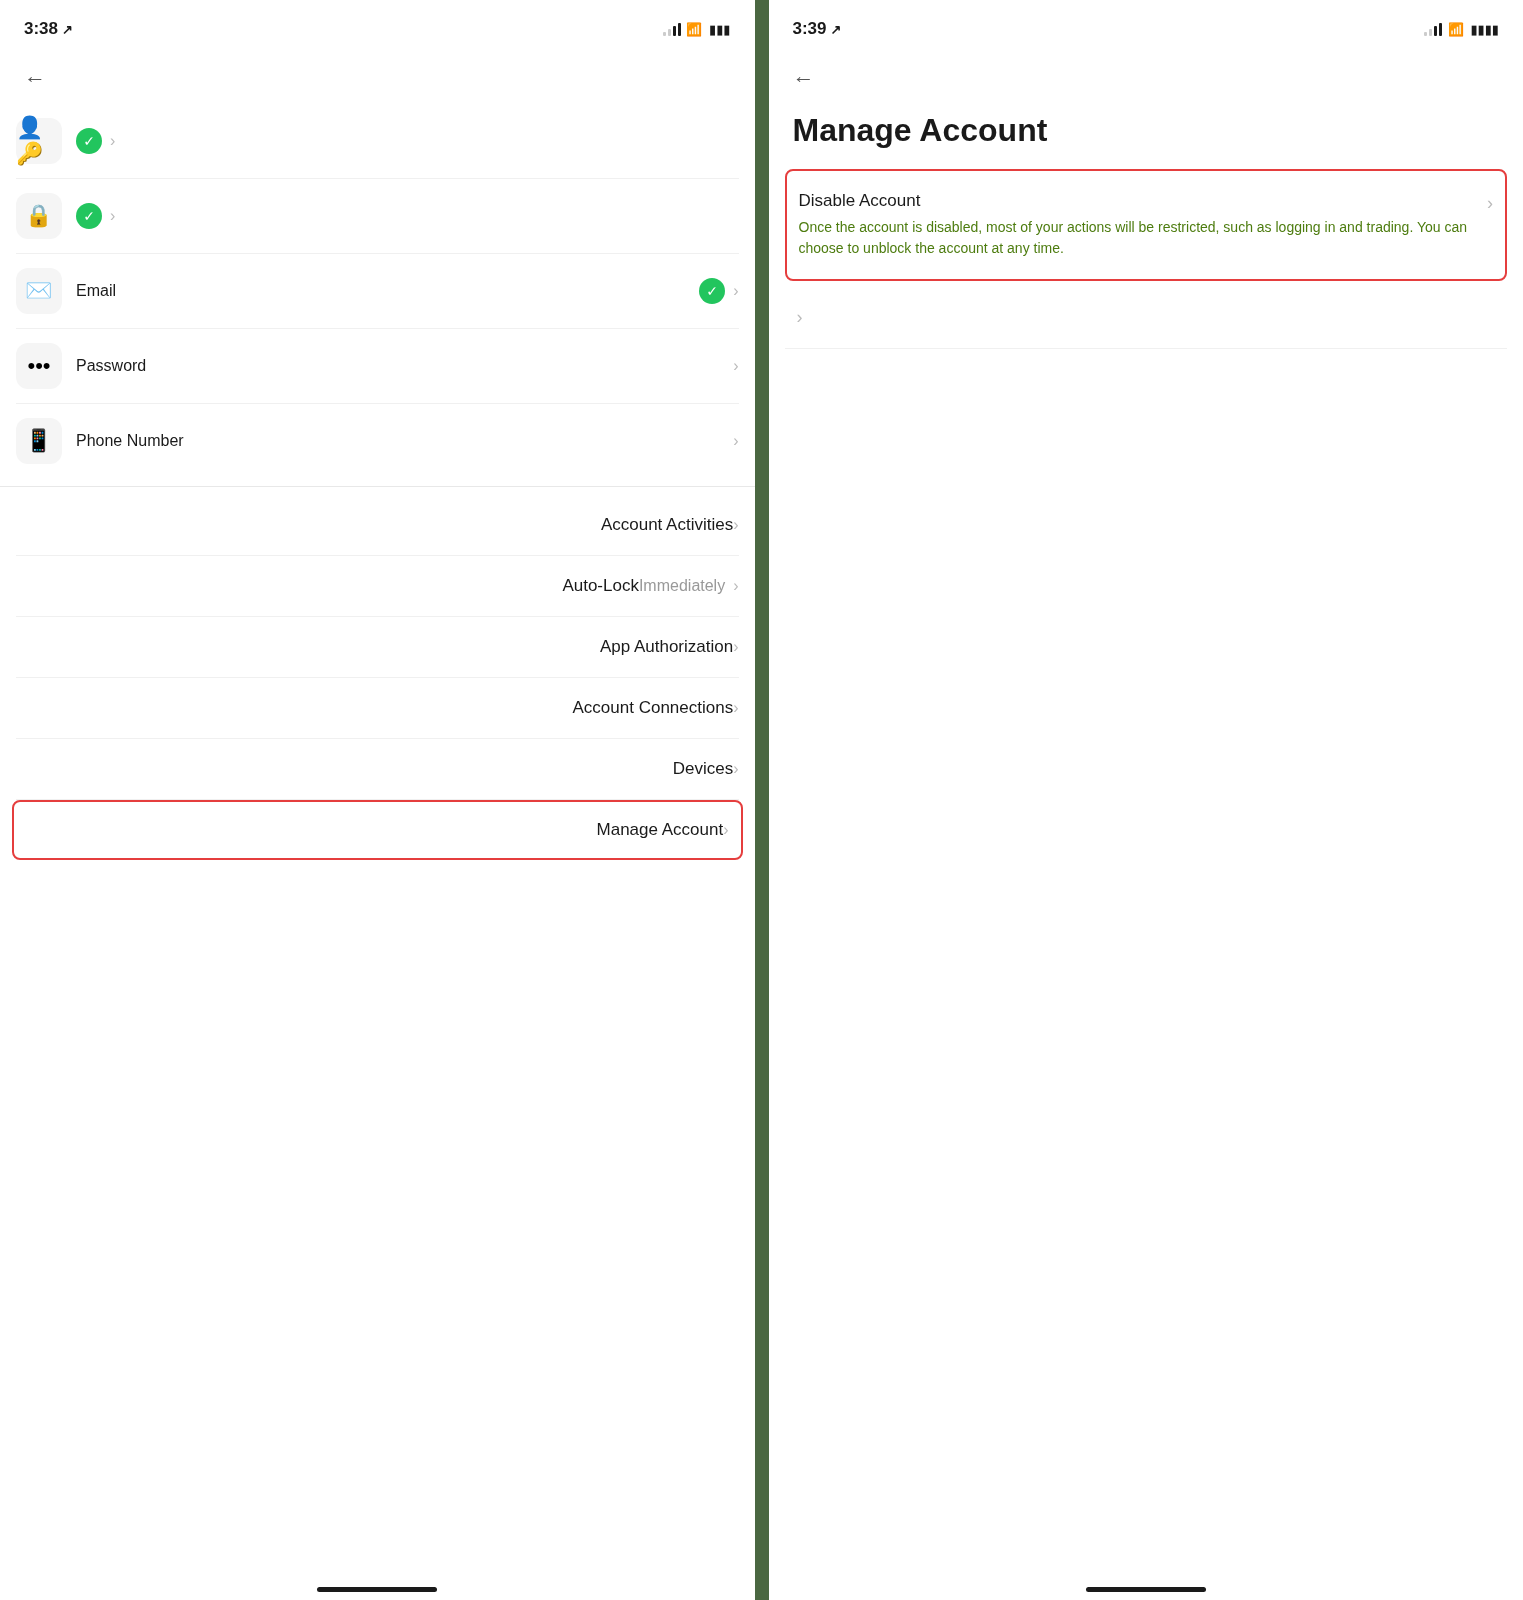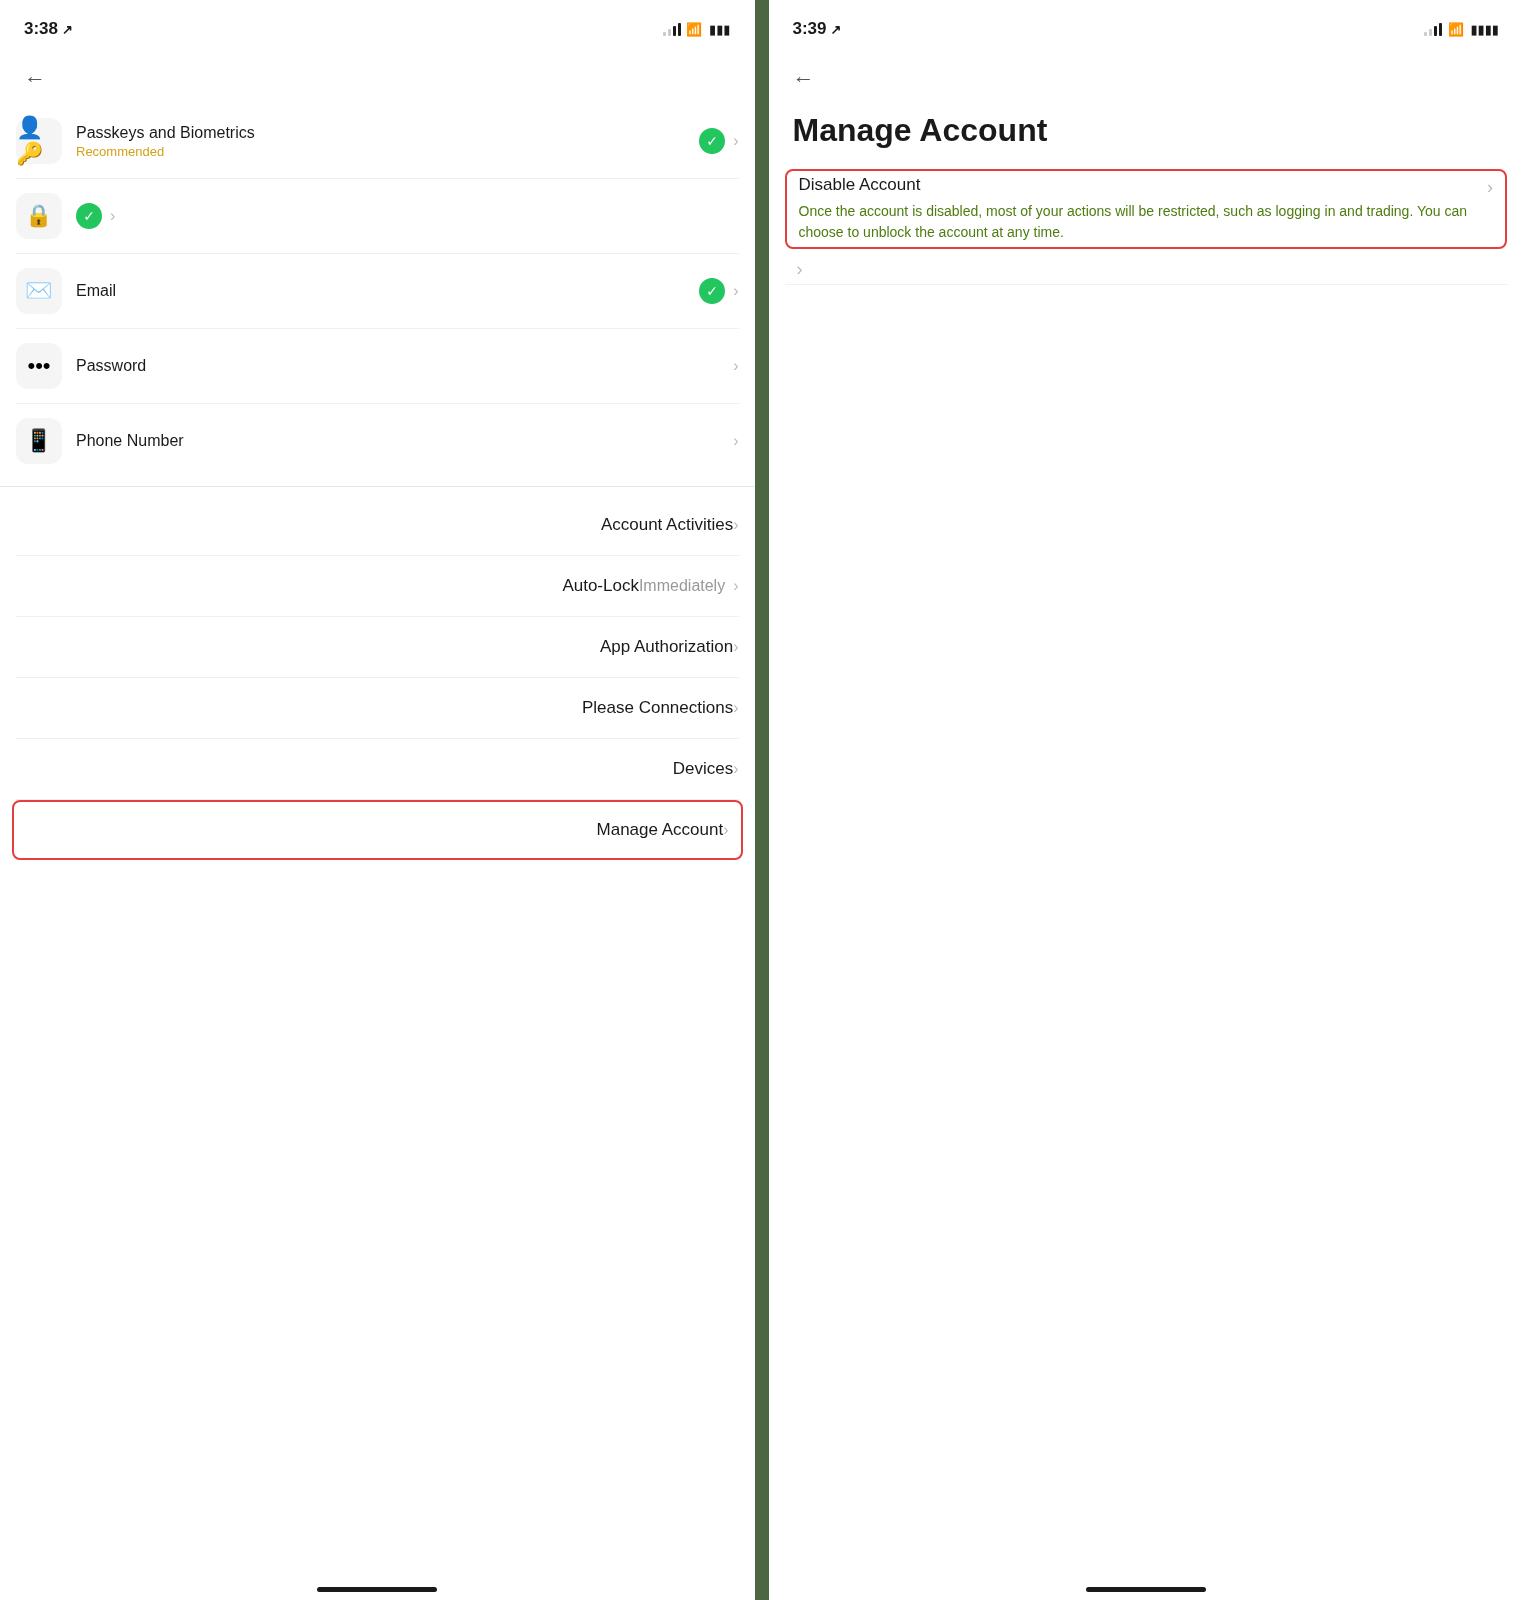--- a/index.html
+++ b/index.html
@@ -193,21 +193,21 @@
       color: #1a1a1a;
       padding: 8px 24px 20px;
     }
     .manage-items {
       padding: 0 16px;
     }
     .manage-item {
       display: flex;
       align-items: flex-start;
       justify-content: space-between;
-      padding: 4px 12px;
+      padding: 20px 12px;
       border-bottom: 1px solid #f0f0f0;
       cursor: pointer;
     }
     .manage-item.highlighted {
       border: 2.5px solid #e53e3e;
       border-radius: 8px;
       margin-bottom: 4px;
     }
     .manage-item-content {
       flex: 1;
@@ -256,24 +256,20 @@
   <div class="nav-bar">
     <div class="back-arrow">←</div>
   </div>
 
   <div class="security-list">
 
     <div class="security-item">
       <div class="item-icon-wrap">
         <span style="font-size:22px;">👤🔑</span>
       </div>
-      <div class="item-content">
-        <div class="item-title">Passkeys and Biometrics</div>
-        <div class="item-subtitle">Recommended</div>
-      </div>
       <div class="item-right">
         <div class="check-circle">✓</div>
         <span class="chevron">›</span>
       </div>
     </div>
 
     <div class="security-item">
       <div class="item-icon-wrap">
         <span style="font-size:22px;">🔒</span>
       </div>
@@ -341,21 +337,21 @@
     </div>
 
     <div class="menu-item">
       <span class="menu-item-title">App Authorization</span>
       <div class="menu-item-right">
         <span class="chevron">›</span>
       </div>
     </div>
 
     <div class="menu-item">
-      <span class="menu-item-title">Please Connections</span>
+      <span class="menu-item-title">Account Connections</span>
       <div class="menu-item-right">
         <span class="chevron">›</span>
       </div>
     </div>
 
     <div class="menu-item">
       <span class="menu-item-title">Devices</span>
       <div class="menu-item-right">
         <span class="chevron">›</span>
       </div>

